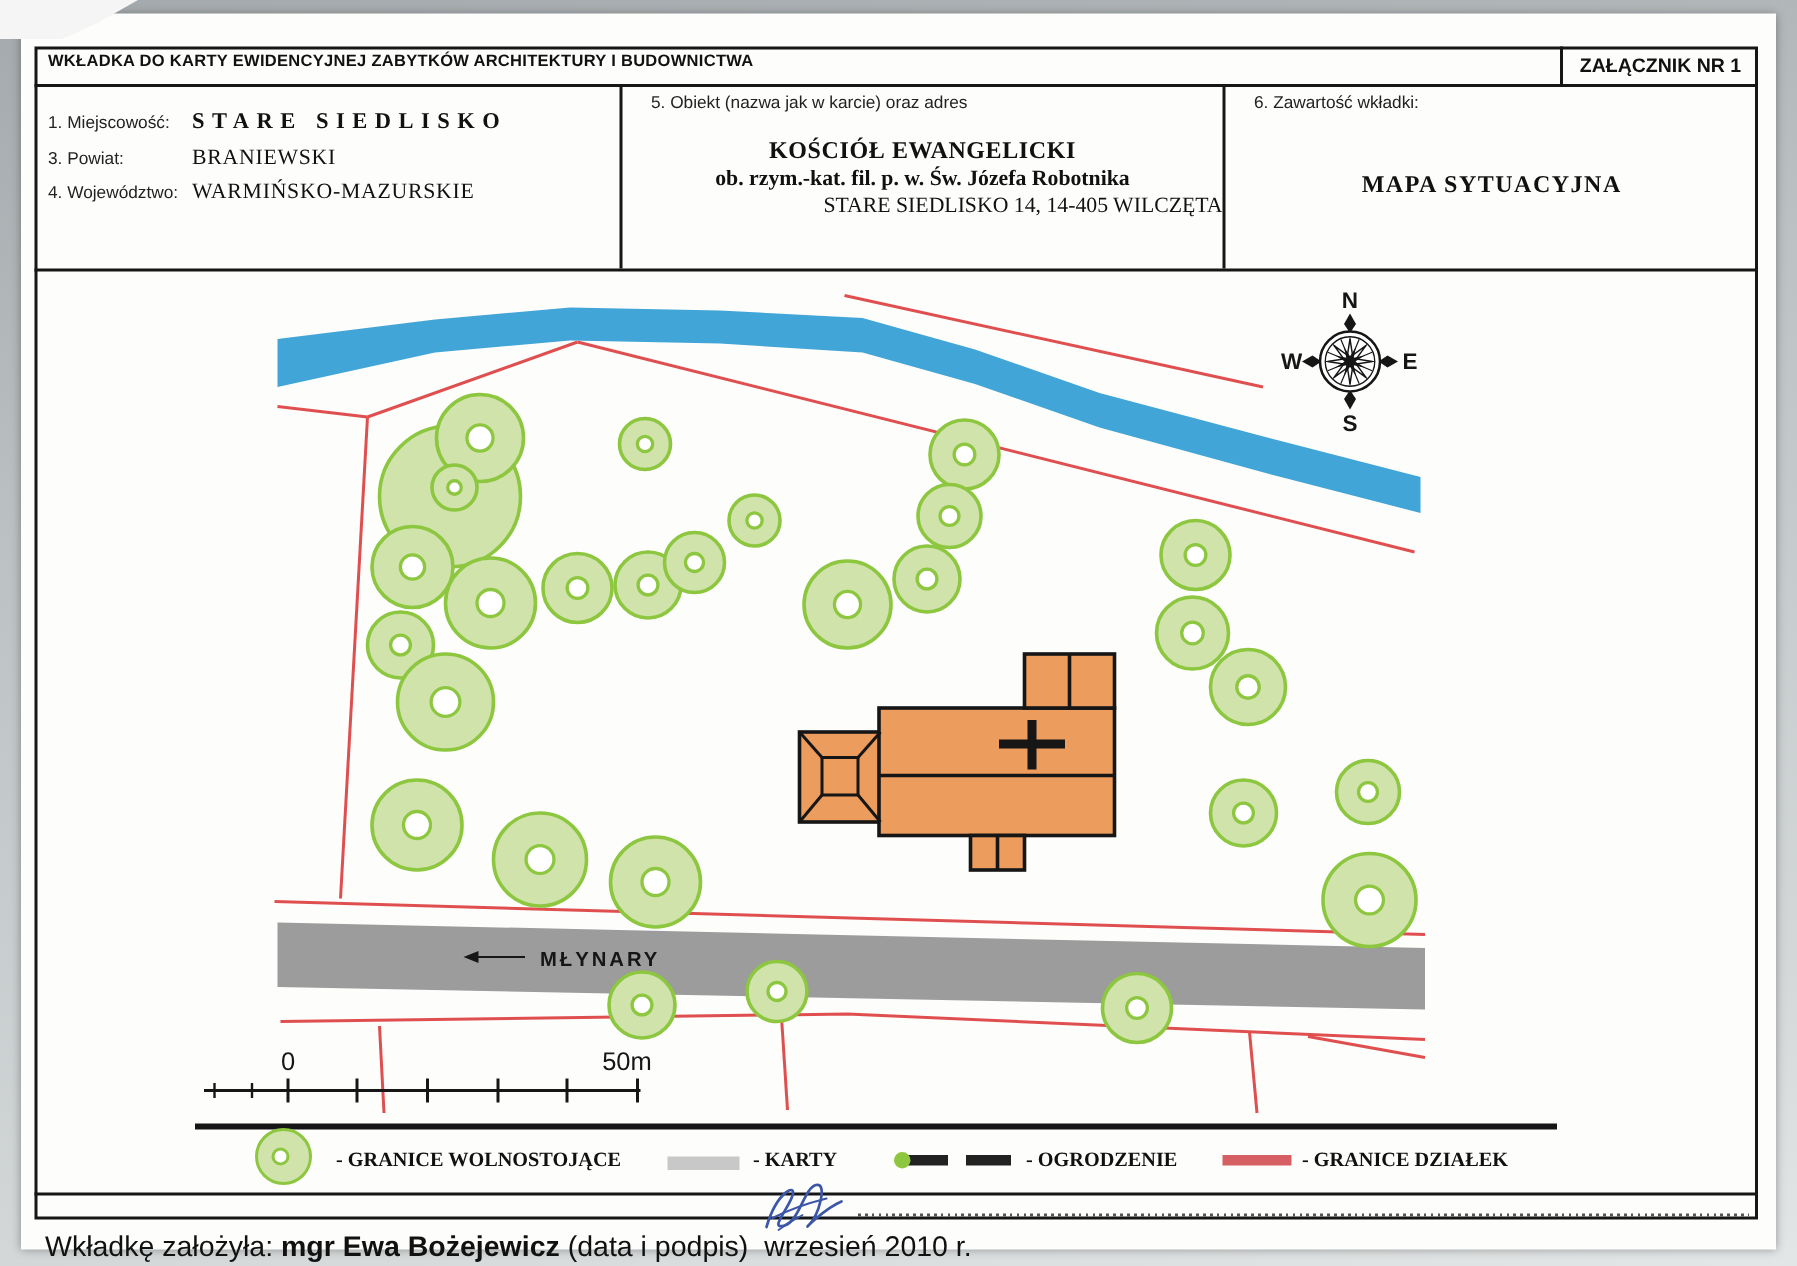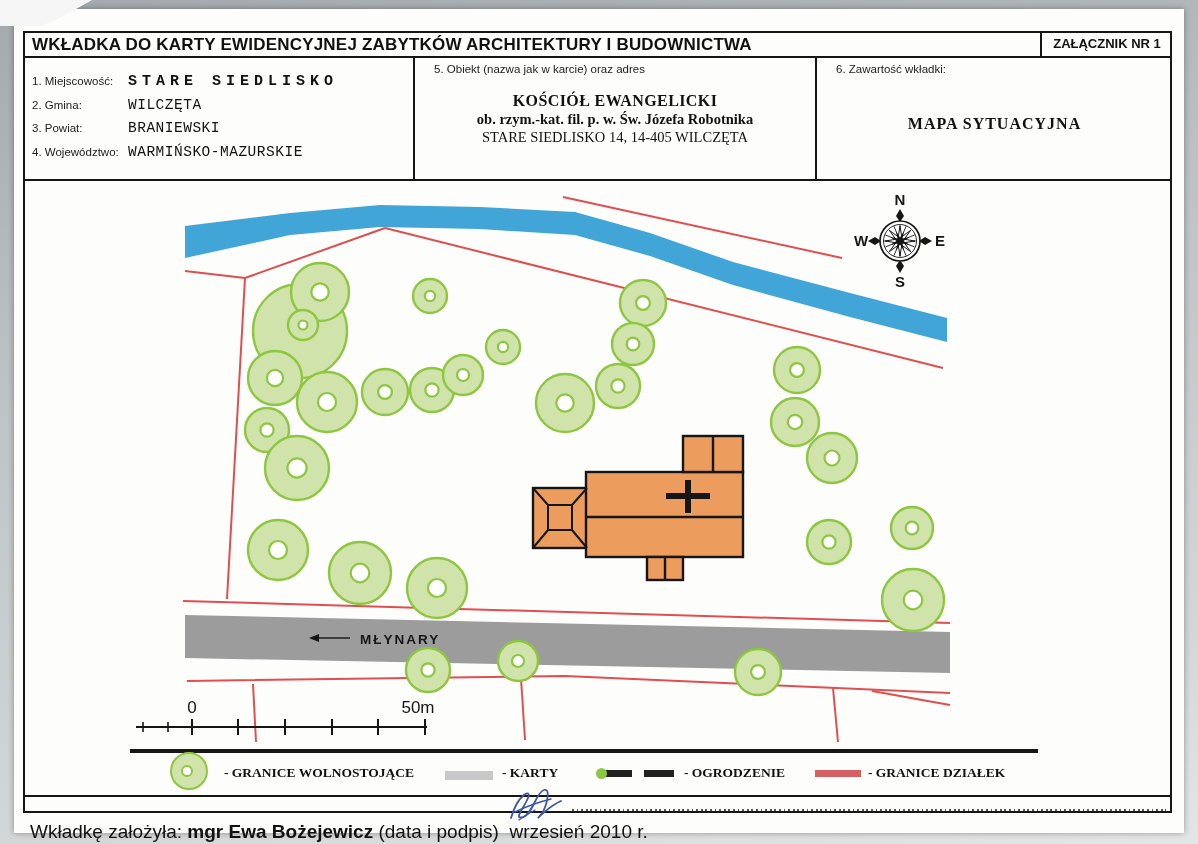--- a/index.html
+++ b/index.html
@@ -21,44 +21,44 @@
   }
   .form-border{
     position:absolute;left:23px;top:31px;width:1149px;height:782px;
     border:2px solid #161616;box-sizing:border-box;
   }
   .title-row{
     position:absolute;left:23px;top:31px;width:1149px;height:27px;
     border-bottom:2px solid #161616;box-sizing:border-box;
   }
   .title-text{
-    position:absolute;left:9px;top:4px;font-size:17px;font-weight:bold;letter-spacing:.2px;
+    position:absolute;left:9px;top:4px;font-size:11px;font-weight:bold;letter-spacing:.2px;
   }
   .attachment-cell{
     position:absolute;right:0;top:0;width:132px;height:25px;
     border-left:2px solid #161616;box-sizing:border-box;
     display:flex;align-items:center;justify-content:center;
     font-size:13px;font-weight:bold;
   }
   .fields-row{
     position:absolute;left:23px;top:58px;width:1149px;height:123px;
     border-bottom:2px solid #161616;box-sizing:border-box;display:flex;
   }
   .cell{box-sizing:border-box;height:100%;}
   .cell-loc{width:392px;border-right:2px solid #161616;padding:15px 0 11px 9px;}
   .cell-obj{width:402px;border-right:2px solid #161616;padding-top:5px;}
   .cell-content{flex:1;padding-top:5px;}
   .f-line{display:flex;align-items:baseline;height:23.5px;}
   .f-label{width:96px;font-size:11.5px;color:#222;}
-  .f-value{font-family:Liberation Mono, monospace;font-size:14.5px;letter-spacing:.5px;}
+  .f-value{font-family:Liberation Serif, serif;font-size:14.5px;letter-spacing:.5px;}
   .f-value.spaced{font-weight:bold;letter-spacing:5px;font-size:15px;}
   .small-label{font-size:11.5px;margin-left:19px;color:#222;}
   .obj-line1{text-align:center;margin-top:17px;font-family:"Liberation Serif",serif;font-weight:bold;font-size:16px;letter-spacing:.4px;}
   .obj-line2{text-align:center;margin-top:1px;font-family:"Liberation Serif",serif;font-weight:bold;font-size:14.5px;}
-  .obj-line3{text-align:center;margin-top:1px;font-family:"Liberation Serif",serif;font-size:14.5px;}
+  .obj-line3{text-align:right;margin-top:1px;font-family:"Liberation Serif",serif;font-size:14.5px;}
   .content-value{text-align:center;margin-top:40px;font-family:"Liberation Serif",serif;font-weight:bold;font-size:16px;letter-spacing:1px;}
   #map-svg{position:absolute;left:25px;top:182px;}
   .legend-bar{position:absolute;left:130px;top:749px;width:908px;height:4px;background:#161616;}
   .legend-label{position:absolute;top:765px;font-family:"Liberation Serif",serif;font-weight:bold;font-size:13.5px;white-space:nowrap;}
   .sym-tree{position:absolute;left:170px;top:752px;width:38px;height:38px;border-radius:50%;
     background:#cfe3ab;border:2px solid #8dc63f;box-sizing:border-box;}
   .sym-tree-hole{position:absolute;left:9px;top:11px;width:12px;height:12px;border-radius:50%;
     background:#fff;border:2px solid #8dc63f;box-sizing:border-box;}
   .sym-road{position:absolute;left:445px;top:771px;width:48px;height:9px;background:#c8c8c8;}
   .sym-fence-dot{position:absolute;left:596px;top:768px;width:11px;height:11px;border-radius:50%;background:#8dc63f;z-index:2;}
@@ -86,24 +86,20 @@
     <div class="attachment-cell">
       <span>ZAŁĄCZNIK NR 1</span>
     </div>
   </div>
 
   <div class="fields-row">
     <div class="cell cell-loc">
       <div class="f-line">
         <span class="f-label">1. Miejscowość:</span>
         <span class="f-value spaced">STARE SIEDLISKO</span>
-      </div>
-      <div class="f-line">
-        <span class="f-label">2. Gmina:</span>
-        <span class="f-value">WILCZĘTA</span>
       </div>
       <div class="f-line">
         <span class="f-label">3. Powiat:</span>
         <span class="f-value">BRANIEWSKI</span>
       </div>
       <div class="f-line">
         <span class="f-label">4. Województwo:</span>
         <span class="f-value">WARMIŃSKO-MAZURSKIE</span>
       </div>
     </div>

